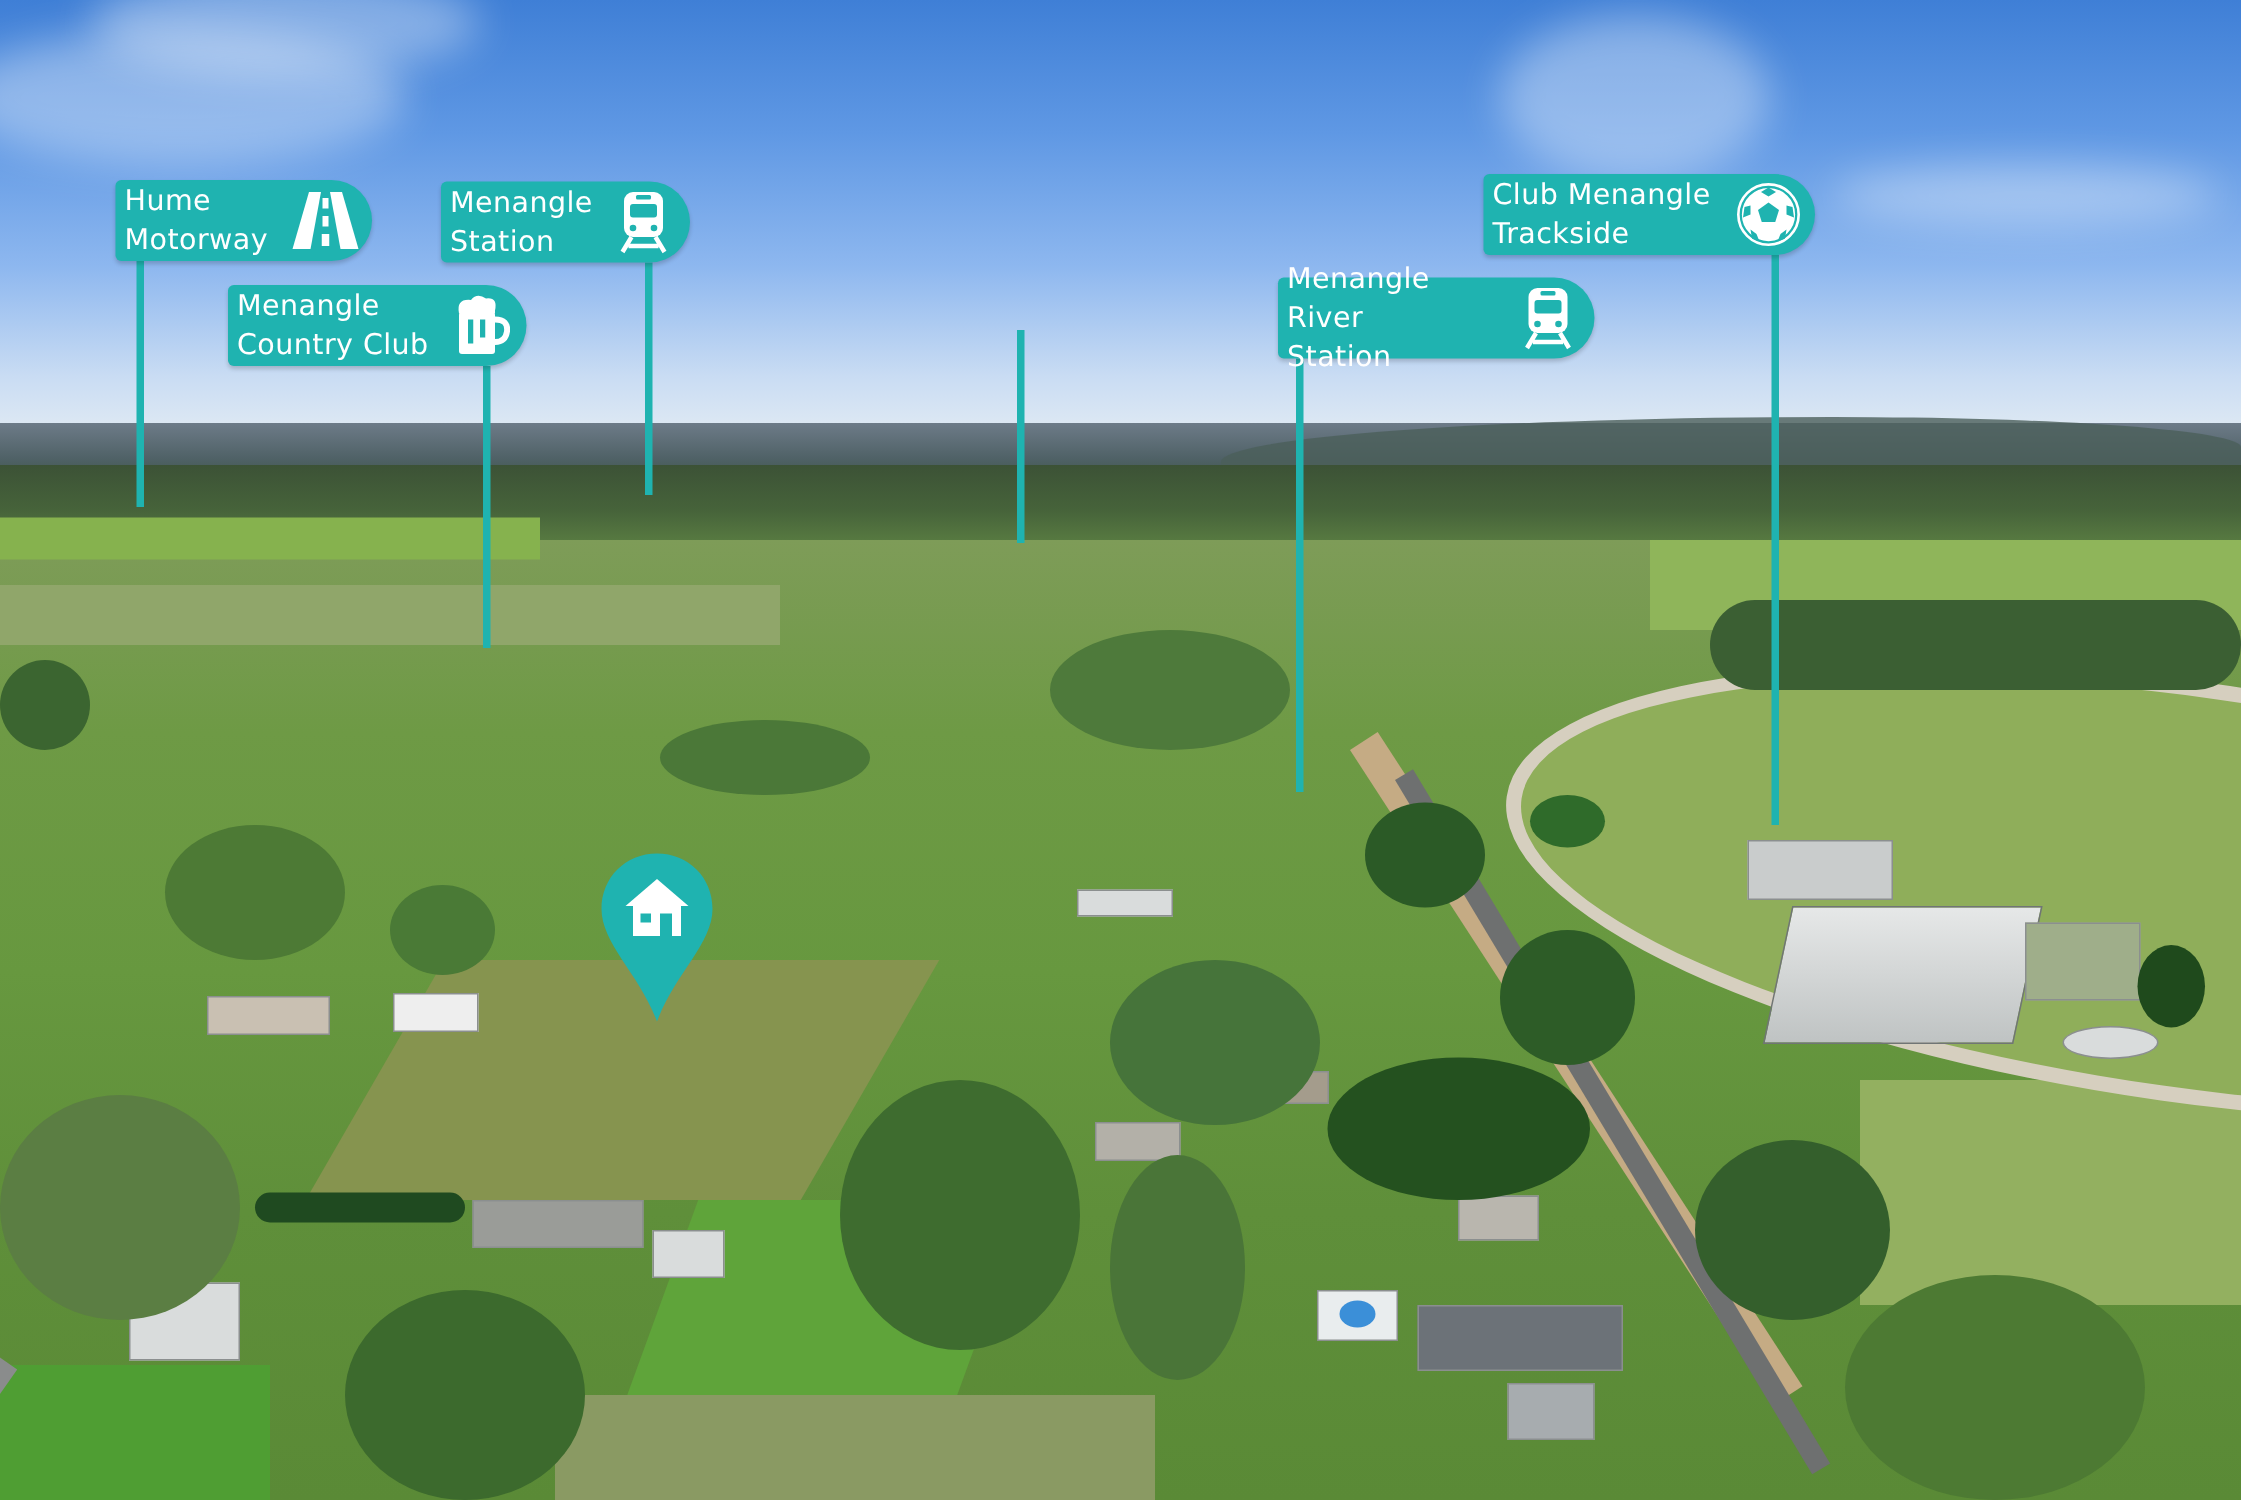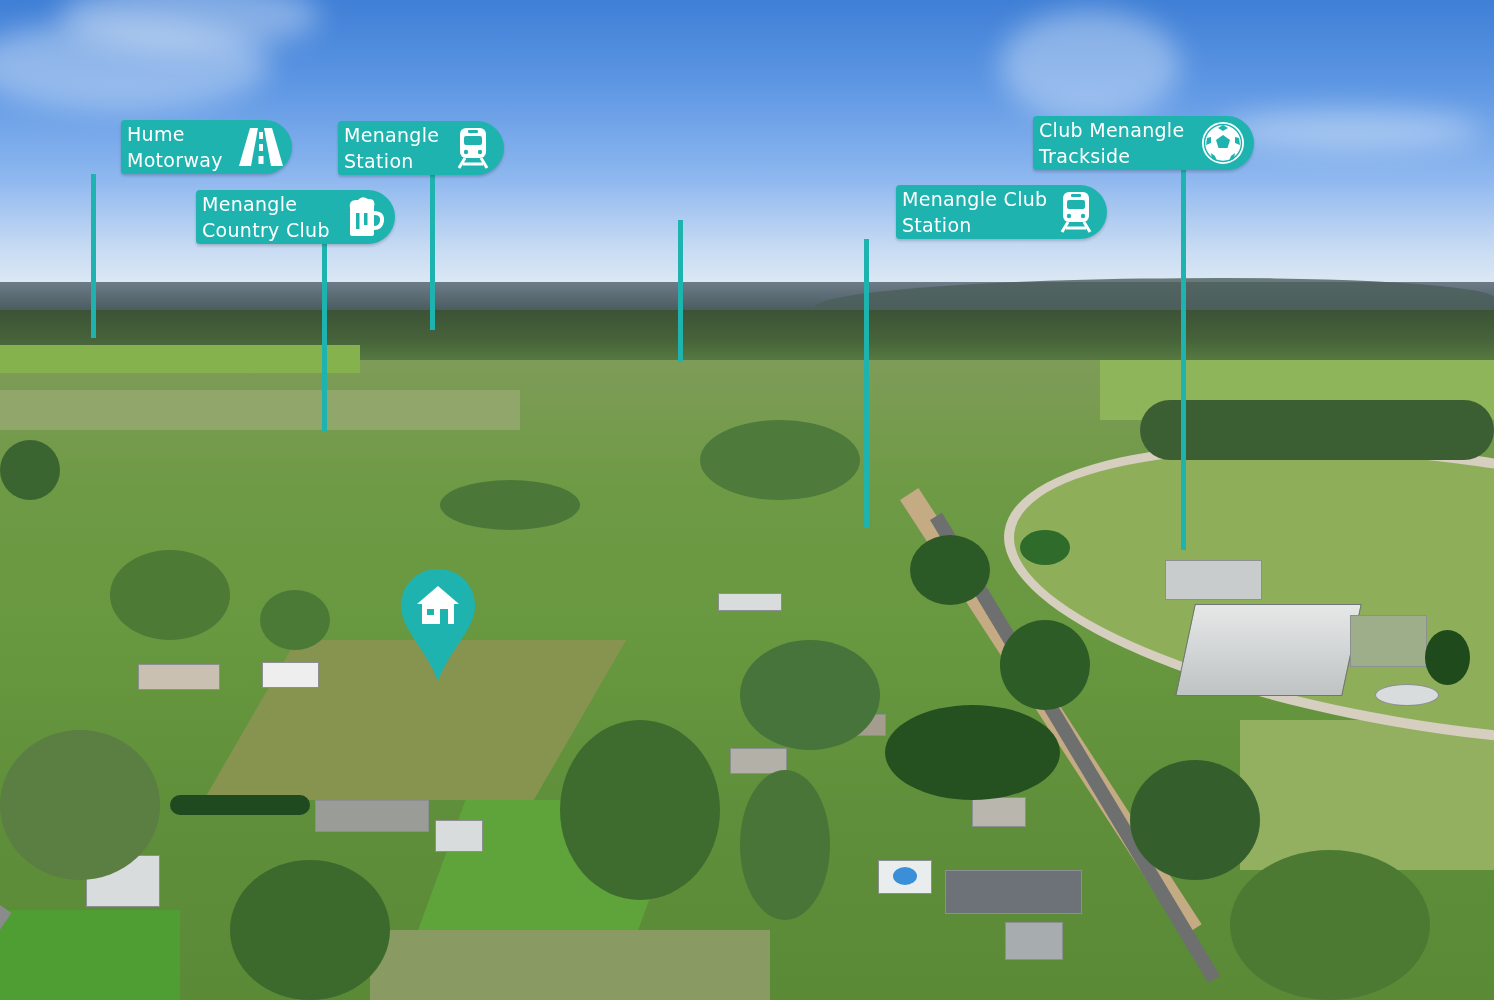--- a/index.html
+++ b/index.html
@@ -32,21 +32,21 @@
   .track { position: absolute; left: 1000px; top: 455px; width: 900px; height: 260px;
     border: 10px solid #d6cfbf; border-radius: 50%; transform: rotate(8deg); background: #8fae5a; }
   .grandstand { position: absolute; left: 1185px; top: 604px; width: 165px; height: 90px;
     background: linear-gradient(180deg, #e6e8e8, #bfc3c3); border: 1px solid #707575;
     transform: skewX(-12deg); }
 
   
   .callout { position: absolute; background: #1fb3b0; color: #ffffff;
     border-radius: 4px 28px 28px 4px; height: 54px; display: flex; align-items: center;
     justify-content: space-between; box-sizing: border-box; padding: 0 8px 0 6px;
-    box-shadow: 0 2px 3px rgba(0,0,0,0.18); margin-left: 44px; }
+    box-shadow: 0 2px 3px rgba(0,0,0,0.18); }
   .callout .label { font-family: "DejaVu Sans", sans-serif; font-size: 19px; line-height: 26px;
     letter-spacing: 0.3px; white-space: pre-line; }
   .callout .icon { width: 46px; height: 46px; display: flex; align-items: center; justify-content: center; }
   .stem { position: absolute; width: 5px; background: #1fb3b0; }
 
   .pin { position: absolute; left: 399px; top: 567px; width: 78px; height: 116px; }
 </style>
 </head>
 <body>
 
@@ -161,21 +161,21 @@
         <rect x="6" y="13" width="24" height="28" rx="2" fill="#fff"></rect>
         <rect x="12" y="18" width="3.5" height="16" fill="#1fb3b0"></rect>
         <rect x="20" y="18" width="3.5" height="12" fill="#1fb3b0"></rect>
         <path d="M30 18 Q39 18 38 26 Q37 33 30 33" stroke="#fff" stroke-width="4" fill="none"></path>
       </svg>
     </span>
   </div>
 
 
   <div class="callout" style="left:852px;top:185px;width:211px;">
-    <span class="label">Menangle Club
+    <span class="label">Menangle River
 Station</span>
     <span class="icon">
       <svg width="36" height="44" viewBox="0 0 36 44">
         <rect x="5" y="2" width="26" height="30" rx="6" fill="#fff"></rect>
         <rect x="13" y="4" width="10" height="3" rx="1" fill="#1fb3b0"></rect>
         <rect x="9" y="10" width="18" height="9" rx="2" fill="#1fb3b0"></rect>
         <circle cx="11" cy="26" r="2.2" fill="#1fb3b0"></circle>
         <circle cx="25" cy="26" r="2.2" fill="#1fb3b0"></circle>
         <path d="M10 32 L4 42 M26 32 L32 42 M8 38 L28 38" stroke="#fff" stroke-width="3" fill="none"></path>
       </svg>

